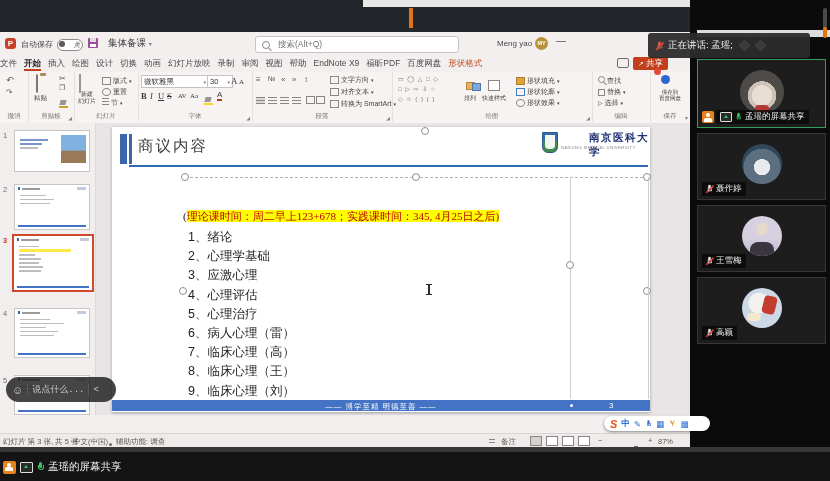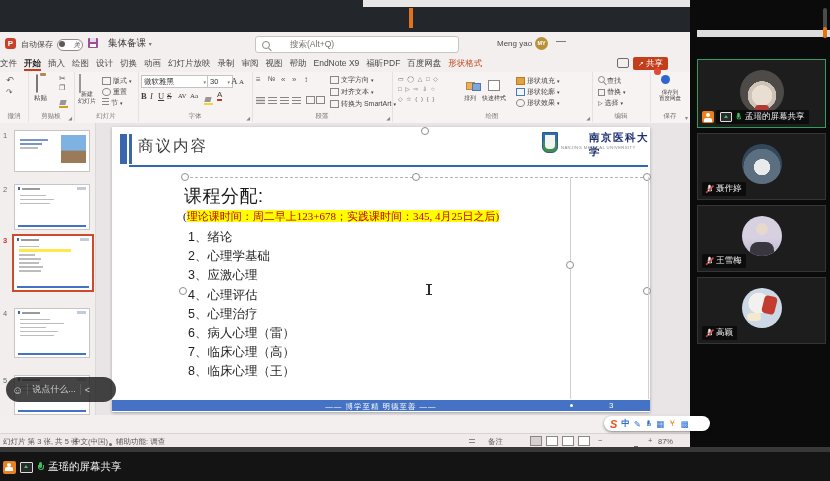--- a/index.html
+++ b/index.html
@@ -82,21 +82,21 @@
   .mini-line{height:1.5px;background:#bdbdbd;margin:2.5px 5px 0 5px;}
   .mini-line.blue{background:#7a94c9;}
   .mini-hl{height:2.5px;background:#ffe84a;margin:2px 5px 0 5px;width:52px;}
   .mini-foot{position:absolute;bottom:2px;left:3px;right:3px;height:2.5px;background:#4472c4;}
   .mini-photo{position:absolute;right:3px;top:4px;width:25px;height:28px;background:linear-gradient(180deg,#7fb2e0 0 55%,#9a7a58 56% 100%);}
 
   
   #chat-pill{left:6px;top:254px;width:98px;height:25px;background:rgba(28,28,28,0.82);border-radius:13px;
              display:flex;align-items:center;gap:4px;padding:0 6px;color:#cfcfcf;}
   #chat-pill .face{font-size:11px;color:#d0d0d0;}
-  #chat-pill .ph{font-size:9px;white-space:nowrap;}
+  #chat-pill .ph{font-size:9px;white-space:nowrap;font-family:Liberation Mono, monospace;}
   #chat-pill .dv{width:1px;height:11px;background:#5b5b5b;}
 
   
   #slide{left:112px;top:4px;width:538px;height:285px;background:#fff;box-shadow:0 1px 3px rgba(0,0,0,0.3);}
   #s-bar1{left:8px;top:7px;width:7px;height:30px;background:#3a66ad;}
   #s-bar2{left:17px;top:7px;width:3px;height:30px;background:#3a66ad;}
   #s-title{left:26px;top:9px;font-size:15.5px;color:#3d3d3d;letter-spacing:2px;}
   #s-underline{left:17px;top:38px;width:519px;height:2px;background:#2d6cae;}
   #logo-shield{left:430px;top:5px;width:14px;height:19px;background:linear-gradient(180deg,#2f6db0 0 40%,#3f8f4f 41% 100%);
                border-radius:0 0 6px 6px;border:1px solid #2d5a8a;}
@@ -208,21 +208,21 @@
       <span class="ab tb-txt" style="left:21px;top:7px;">自动保存</span>
       <span id="autosave-toggle" class="ab">
         <i id="autosave-knob"></i>
         <i id="autosave-state">关</i>
       </span>
       <span id="save-floppy" class="ab">
           <i></i>
           <b></b>
         </span>
       <span id="doc-title" class="ab"><span>集体备课</span> <span style="font-size:6px;color:#777;">▾</span></span>
-      <div id="search-box" class="ab flex" style="gap:20px;padding:0 6px;">
+      <div id="search-box" class="ab flex" style="gap:8px;padding:0 6px;">
         <span class="mag">
             <i></i>
           </span>
         <span>搜索(Alt+Q)</span>
       </div>
       <div id="user-chip" class="ab flex" style="gap:3px;">
         <span class="tb-txt">Meng yao</span>
         <span id="user-avatar">MY</span>
       </div>
       <span id="min-btn" class="ab">—</span>
@@ -432,31 +432,31 @@
         <div id="sel-top" class="ab"></div>
         <div class="handle" style="left:69px;top:46px;"></div>
         <div class="handle" style="left:300px;top:46px;"></div>
         <div class="handle" style="left:531px;top:46px;"></div>
         <div class="handle" style="left:67px;top:160px;"></div>
         <div class="handle" style="left:531px;top:160px;"></div>
         <div class="guide-v" style="left:458px;top:50px;height:222px;"></div>
         <div class="guide-v" style="left:536px;top:50px;height:222px;"></div>
         <div class="handle" style="left:454px;top:134px;"></div>
 
-        <div id="s-heading" class="ab">课程分配:</div>
         <div id="s-note" class="ab"><span>(</span><b>理论课时间：周二早上123+678；实践课时间：345, 4月25日之后)</b></div>
         <div id="s-list" class="ab">
           <div>1、绪论</div>
           <div>2、心理学基础</div>
           <div>3、应激心理</div>
           <div>4、心理评估</div>
           <div>5、心理治疗</div>
           <div>6、病人心理（雷）</div>
           <div>7、临床心理（高）</div>
           <div>8、临床心理（王）</div>
+          <div>9、临床心理（刘）</div>
         </div>
         <div id="ibeam" class="ab">
             <i style="top:0;"></i>
             <b></b>
           </div>
 
         <div id="s-footer" class="ab">
           <span class="ftxt">—— 博学至精  明德至善 ——</span>
           <span class="fdot"></span>
           <span class="fpage">3</span>
@@ -471,21 +471,21 @@
         <span class="ph">&lt;</span>
       </div>
     </div>
 
 
     <div id="statusbar" class="ab">
       <span class="ab sb-txt" style="left:3px;top:3px;">幻灯片 第 3 张, 共 5 张</span>
       <span class="ab sb-txt" style="left:73px;top:3px;">中文(中国)</span>
       <span class="ab acc-person" style="left:107px;top:3px;"></span>
       <span class="ab sb-txt" style="left:116px;top:3px;">辅助功能: 调查</span>
-      <span class="ab sb-txt flex" style="left:469px;top:3px;gap:13px;">
+      <span class="ab sb-txt flex" style="left:489px;top:3px;gap:6px;">
           <span class="ic-lines" style="width:6px;height:6px;"></span>
           <span>备注</span>
         </span>
       <span class="ab vico sel" style="left:530px;top:2px;"></span>
       <span class="ab vico" style="left:546px;top:2px;"></span>
       <span class="ab vico" style="left:562px;top:2px;"></span>
       <span class="ab vico" style="left:578px;top:2px;"></span>
       <span class="ab sb-txt" style="left:598px;top:2px;">−</span>
       <span class="ab zoom-track" style="left:608px;top:6px;"><span class="zoom-thumb"></span></span>
       <span class="ab sb-txt" style="left:648px;top:2px;">+</span>
@@ -570,14 +570,22 @@
         <span class="mic muted" style="transform:scale(0.85);">
               <i class="slash"></i>
             </span>
         <span>高颖</span>
       </span>
         </div>
     </div>
 
   </div>
 
+  <div id="banner" class="ab">
+    <span class="mic banner-mic" style="transform:scale(0.9);">
+        <i class="slash"></i>
+      </span>
+    <span class="btxt">正在讲话: 孟瑶;</span>
+    <span class="wm"></span>
+    <span class="wm"></span>
+  </div>
 
 </div>
 
 </body></html>

